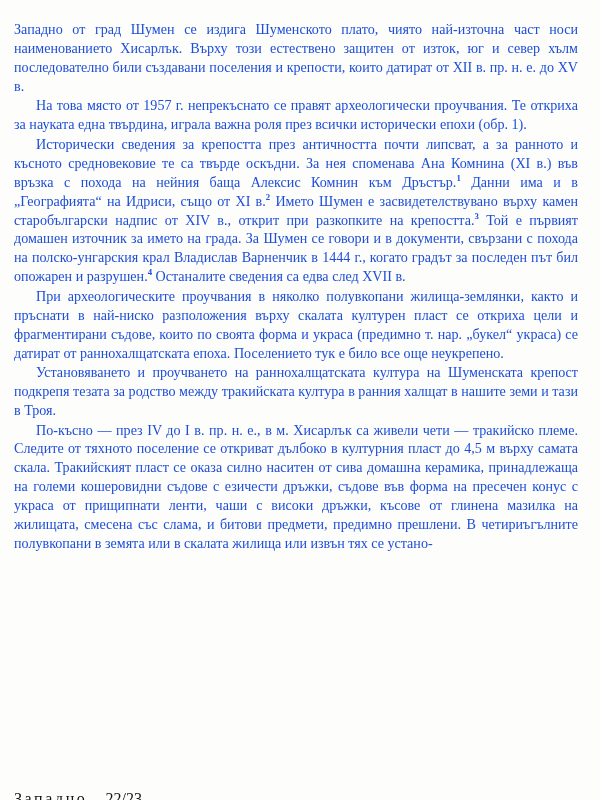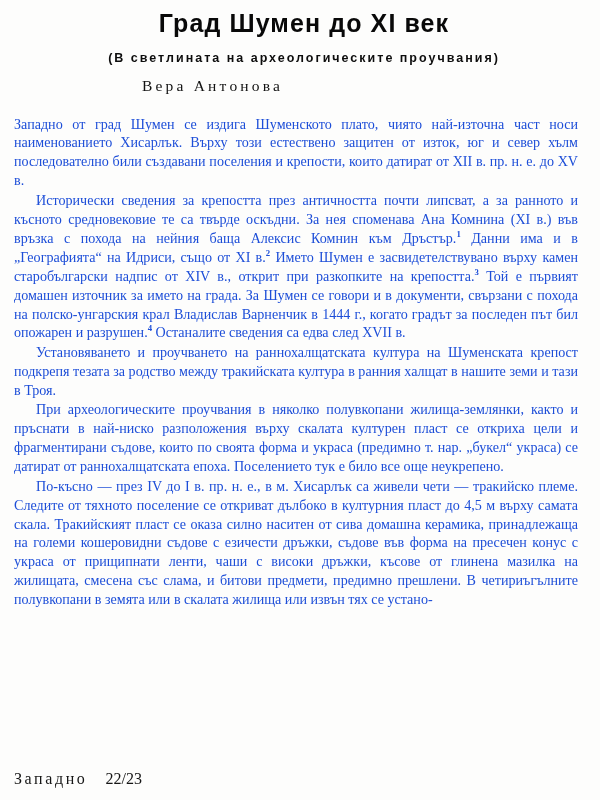--- a/index.html
+++ b/index.html
@@ -95,31 +95,27 @@
   .footer .issue {
     letter-spacing: 0px;
     margin-left: 18px;
   }
 </style>
 </head>
 <body>
 
 <div class="page">
 
-  <div class="header">
-    <h1 class="doc-title">Град Шумен до XI век</h1>
-    <div class="doc-subtitle">(В светлината на археологическите проучвания)</div>
-    <div class="doc-author">Вера Антонова</div>
-  </div>
 
   <div class="body-copy">
       <p class="first">Западно от град Шумен се издига Шуменското плато, чиято най-източна част носи наименованието Хисарлък. Върху този естествено защитен от изток, юг и север хълм последователно били създавани поселения и крепости, които датират от XII в. пр. н. е. до XV в.</p>
+      <p>На това място от 1957 г. непрекъснато се правят археологически проучвания. Те откриха за науката една твърдина, играла важна роля през всички исторически епохи (обр. 1).</p>
       <p>Исторически сведения за крепостта през античността почти липсват, а за ранното и късното средновековие те са твърде оскъдни. За нея споменава Ана Комнина (XI в.) във връзка с похода на нейния баща Алексис Комнин към Дръстър.<sup>1</sup> Данни има и в „Географията“ на Идриси, също от XI в.<sup>2</sup> Името Шумен е засвидетелствувано върху камен старобългарски надпис от XIV в., открит при разкопките на крепостта.<sup>3</sup> Той е първият домашен източник за името на града. За Шумен се говори и в документи, свързани с похода на полско-унгарския крал Владислав Варненчик в 1444 г., когато градът за последен път бил опожарен и разрушен.<sup>4</sup> Останалите сведения са едва след XVII в.</p>
+      <p>При археологическите проучвания в няколко полувкопани жилища-землянки, както и пръснати в най-ниско разположения върху скалата културен пласт се откриха цели и фрагментирани съдове, които по своята форма и украса (предимно т. нар. „букел“ украса) се датират от раннохалщатската епоха. Поселението тук е било все още неукрепено.</p>
       <p>Установяването и проучването на раннохалщатската култура на Шуменската крепост подкрепя тезата за родство между тракийската култура в ранния халщат в нашите земи и тази в Троя.</p>
-      <p>При археологическите проучвания в няколко полувкопани жилища-землянки, както и пръснати в най-ниско разположения върху скалата културен пласт се откриха цели и фрагментирани съдове, които по своята форма и украса (предимно т. нар. „букел“ украса) се датират от раннохалщатската епоха. Поселението тук е било все още неукрепено.</p>
       <p>По-късно — през IV до I в. пр. н. е., в м. Хисарлък са живели <span class="ital">чети</span> — тракийско племе. Следите от тяхното поселение се откриват дълбоко в културния пласт до 4,5 м върху самата скала. Тракийският пласт се оказа силно наситен от сива домашна керамика, принадлежаща на големи кошеровидни съдове с езичести дръжки, съдове във форма на пресечен конус с украса от прищипнати ленти, чаши с високи дръжки, късове от глинена мазилка на жилищата, смесена със слама, и битови предмети, предимно прешлени. В четириъгълните полувкопани в земята или в скалата жилища или извън тях се устано-</p>
     </div>
 
   <div class="footer">
     <span>Западно</span><span class="issue">22/23</span>
   </div>
 
 </div>
 
 </body></html>

